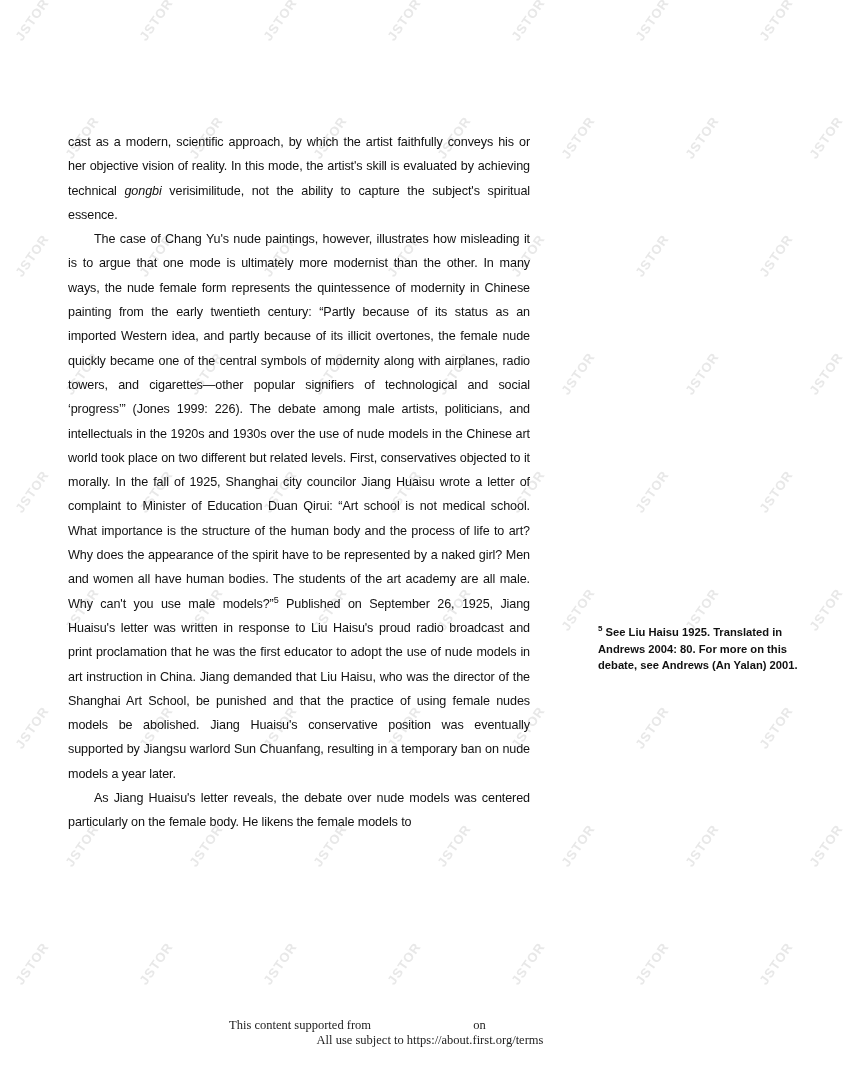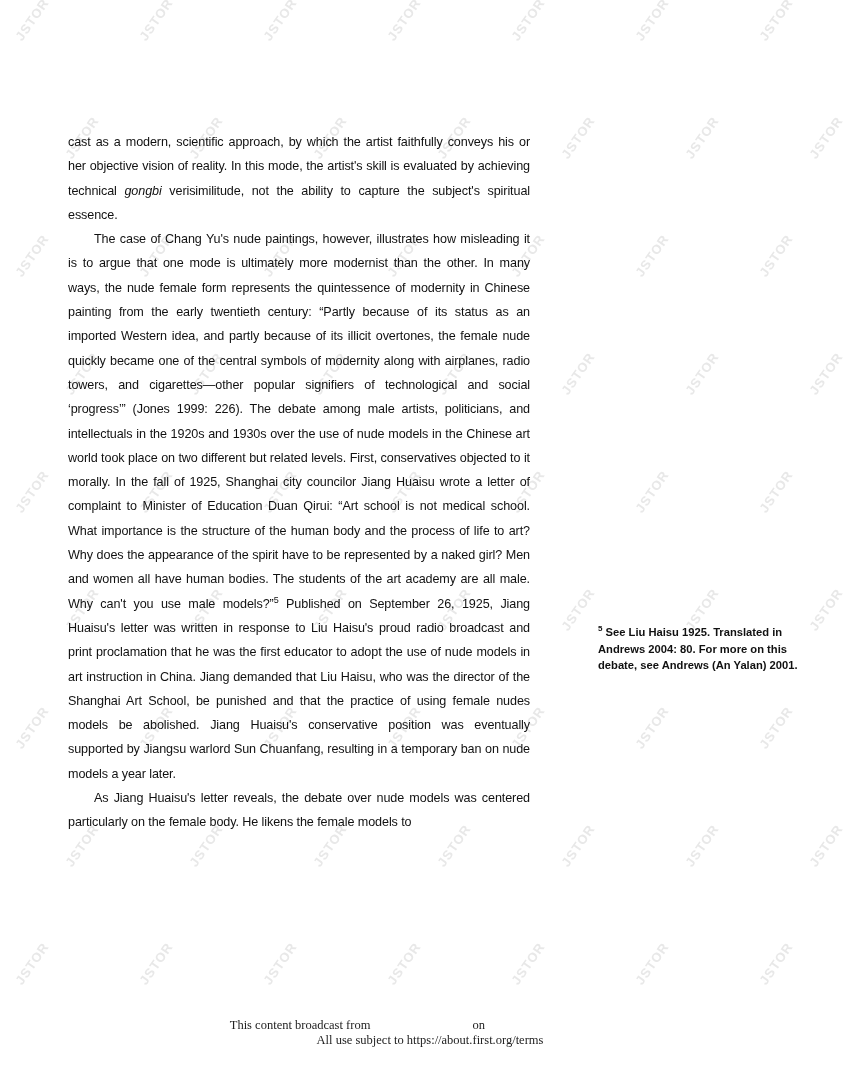--- a/index.html
+++ b/index.html
@@ -211,16 +211,16 @@
 
   <div class="footnote">
     <sup>5</sup><span> See Liu Haisu 1925. Translated in Andrews 2004: 80. For more on this debate, see Andrews (An Yalan) 2001.</span>
   </div>
 
 
 </div>
 
 <div class="jstor-bar">
   <span class="jstor-line">
-    <span>This content broadcast from </span><span class="redacted a"></span><span> on </span><span class="redacted b"></span><span class="redacted c"></span>
+    <span>This content supported from </span><span class="redacted a"></span><span> on </span><span class="redacted b"></span><span class="redacted c"></span>
   </span>
   <span class="jstor-line">All use subject to https://about.first.org/terms</span>
 </div>
 
 </body></html>

